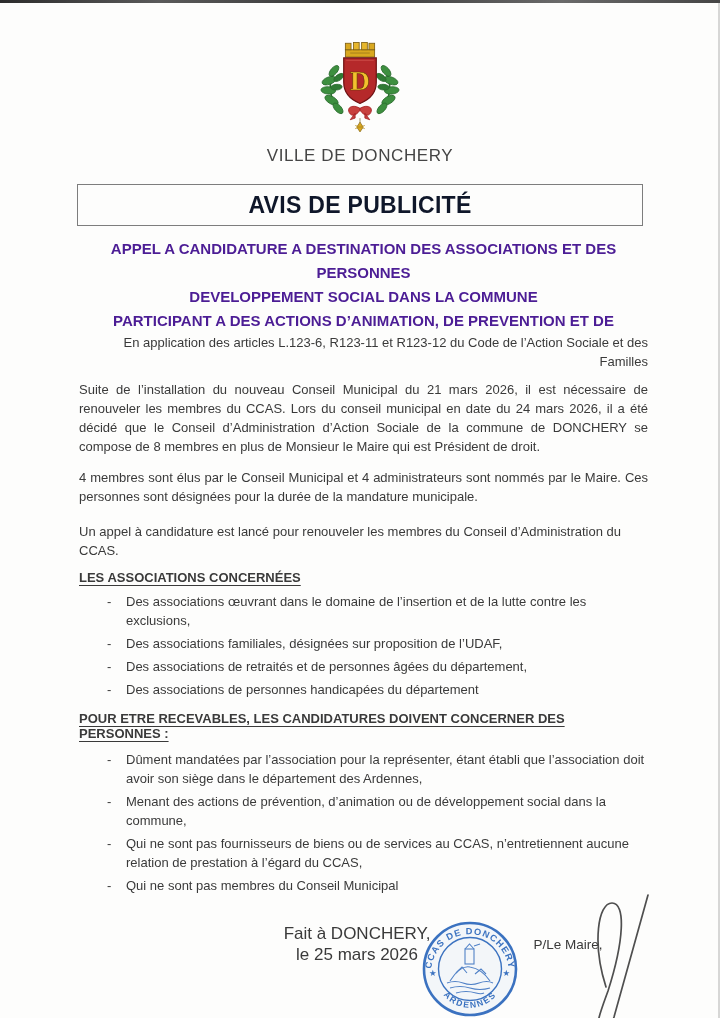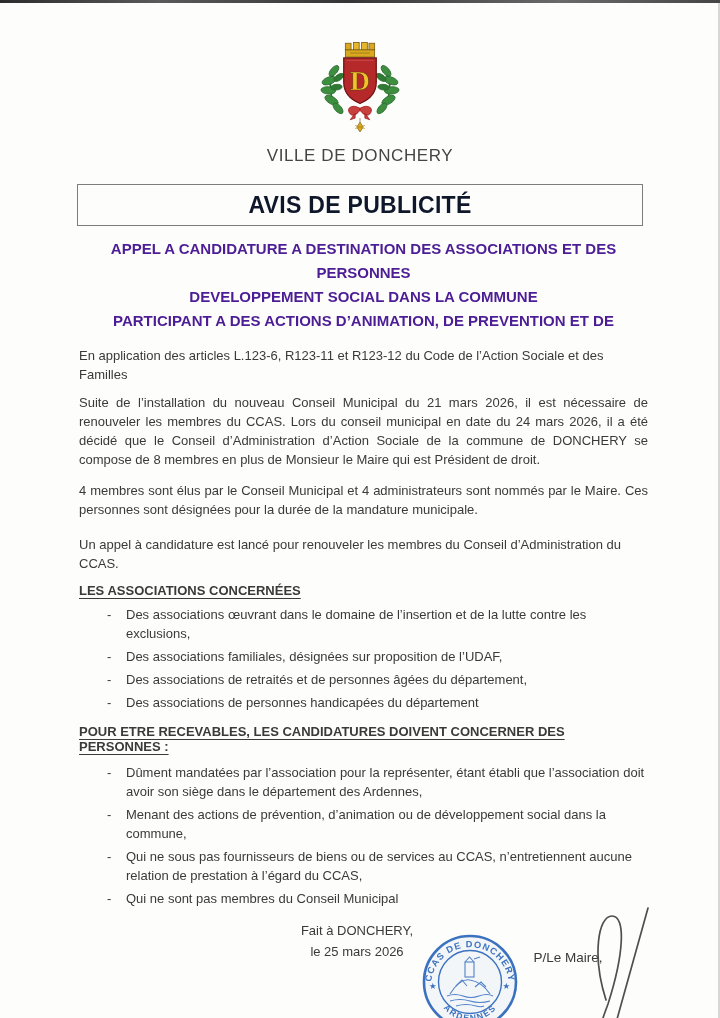--- a/index.html
+++ b/index.html
@@ -24,33 +24,33 @@
   .ville{margin-top:10px;text-align:center;font-size:17px;letter-spacing:.6px;color:#454545;}
   .title-box{
     margin:18px auto 0 auto;width:566px;height:42px;
     border:1.6px solid var(--box_border);
     display:flex;align-items:center;justify-content:center;
   }
   .title-box .t{font-size:23px;font-weight:700;color:#0f172a;letter-spacing:.3px;}
   .subtitle{margin-top:11px;text-align:center;font-weight:700;font-size:15px;line-height:24px;color:#4c1d95;}
   .content{padding:0 72px 0 79px;}
   .para{font-size:13px;line-height:19px;text-align:justify;margin:0;}
-  .p1{margin-top:13px;text-align:left;}
+  .p1{text-align:right;}
   .p2{margin-top:9px;}
   .p3{margin-top:12px;}
   .p4{margin-top:16px;text-align:left;}
   .sec-heading{margin-top:10px;font-size:13px;font-weight:700;}
   .sec-heading .u{text-decoration:underline;text-decoration-thickness:1.4px;text-underline-offset:3px;}
   ul.dash{list-style:none;margin:7px 0 0 0;padding:0;}
   ul.dash li{position:relative;padding-left:47px;font-size:13px;line-height:19px;margin-bottom:4px;}
   ul.dash li .mk{position:absolute;left:28px;top:0;}
   .deadline{margin-top:13px;text-align:center;font-weight:700;font-size:13.5px;line-height:21px;}
   .deadline .u{text-decoration:underline;text-decoration-thickness:1.5px;text-underline-offset:3px;}
   .footer{position:relative;margin-top:10px;height:170px;}
-  .place-date{position:absolute;left:262px;top:2px;width:190px;text-align:center;font-size:13px;line-height:21px;}
+  .place-date{position:absolute;left:262px;top:18px;width:190px;text-align:center;font-size:17px;line-height:21px;}
   .stamp{position:absolute;left:420px;top:14px;width:100px;height:100px;}
   .sig-block{position:absolute;left:490px;top:30px;width:156px;text-align:center;font-size:13.5px;line-height:20px;}
   .sig-strokes{position:absolute;left:548px;top:-14px;width:120px;height:148px;}
 </style>
 </head>
 <body>
 
 <div class="scan-top"></div>
 <div class="scan-right"></div>
 
@@ -136,21 +136,21 @@
     <li><span class="mk">-</span><span>Des associations de retraités et de personnes âgées du département,</span></li>
     <li><span class="mk">-</span><span>Des associations de personnes handicapées du département</span></li>
   </ul>
 
   <div class="sec-heading" style="margin-top:12px;">
     <span class="u">POUR ETRE RECEVABLES, LES CANDIDATURES DOIVENT CONCERNER DES PERSONNES :</span>
   </div>
   <ul class="dash" style="margin-top:9px;">
     <li><span class="mk">-</span><span>Dûment mandatées par l’association pour la représenter, étant établi que l’association doit avoir son siège dans le département des Ardennes,</span></li>
     <li><span class="mk">-</span><span>Menant des actions de prévention, d’animation ou de développement social dans la commune,</span></li>
-    <li><span class="mk">-</span><span>Qui ne sous pas fournisseurs de biens ou de services au CCAS, n’entretiennent aucune relation de prestation à l’égard du CCAS,</span></li>
+    <li><span class="mk">-</span><span>Qui ne sont pas fournisseurs de biens ou de services au CCAS, n’entretiennent aucune relation de prestation à l’égard du CCAS,</span></li>
     <li><span class="mk">-</span><span>Qui ne sont pas membres du Conseil Municipal</span></li>
   </ul>
 
 </div>
 
 <div class="footer">
   <div class="place-date">
     <div>Fait à DONCHERY,</div>
     <div>le 25 mars 2026</div>
   </div>

